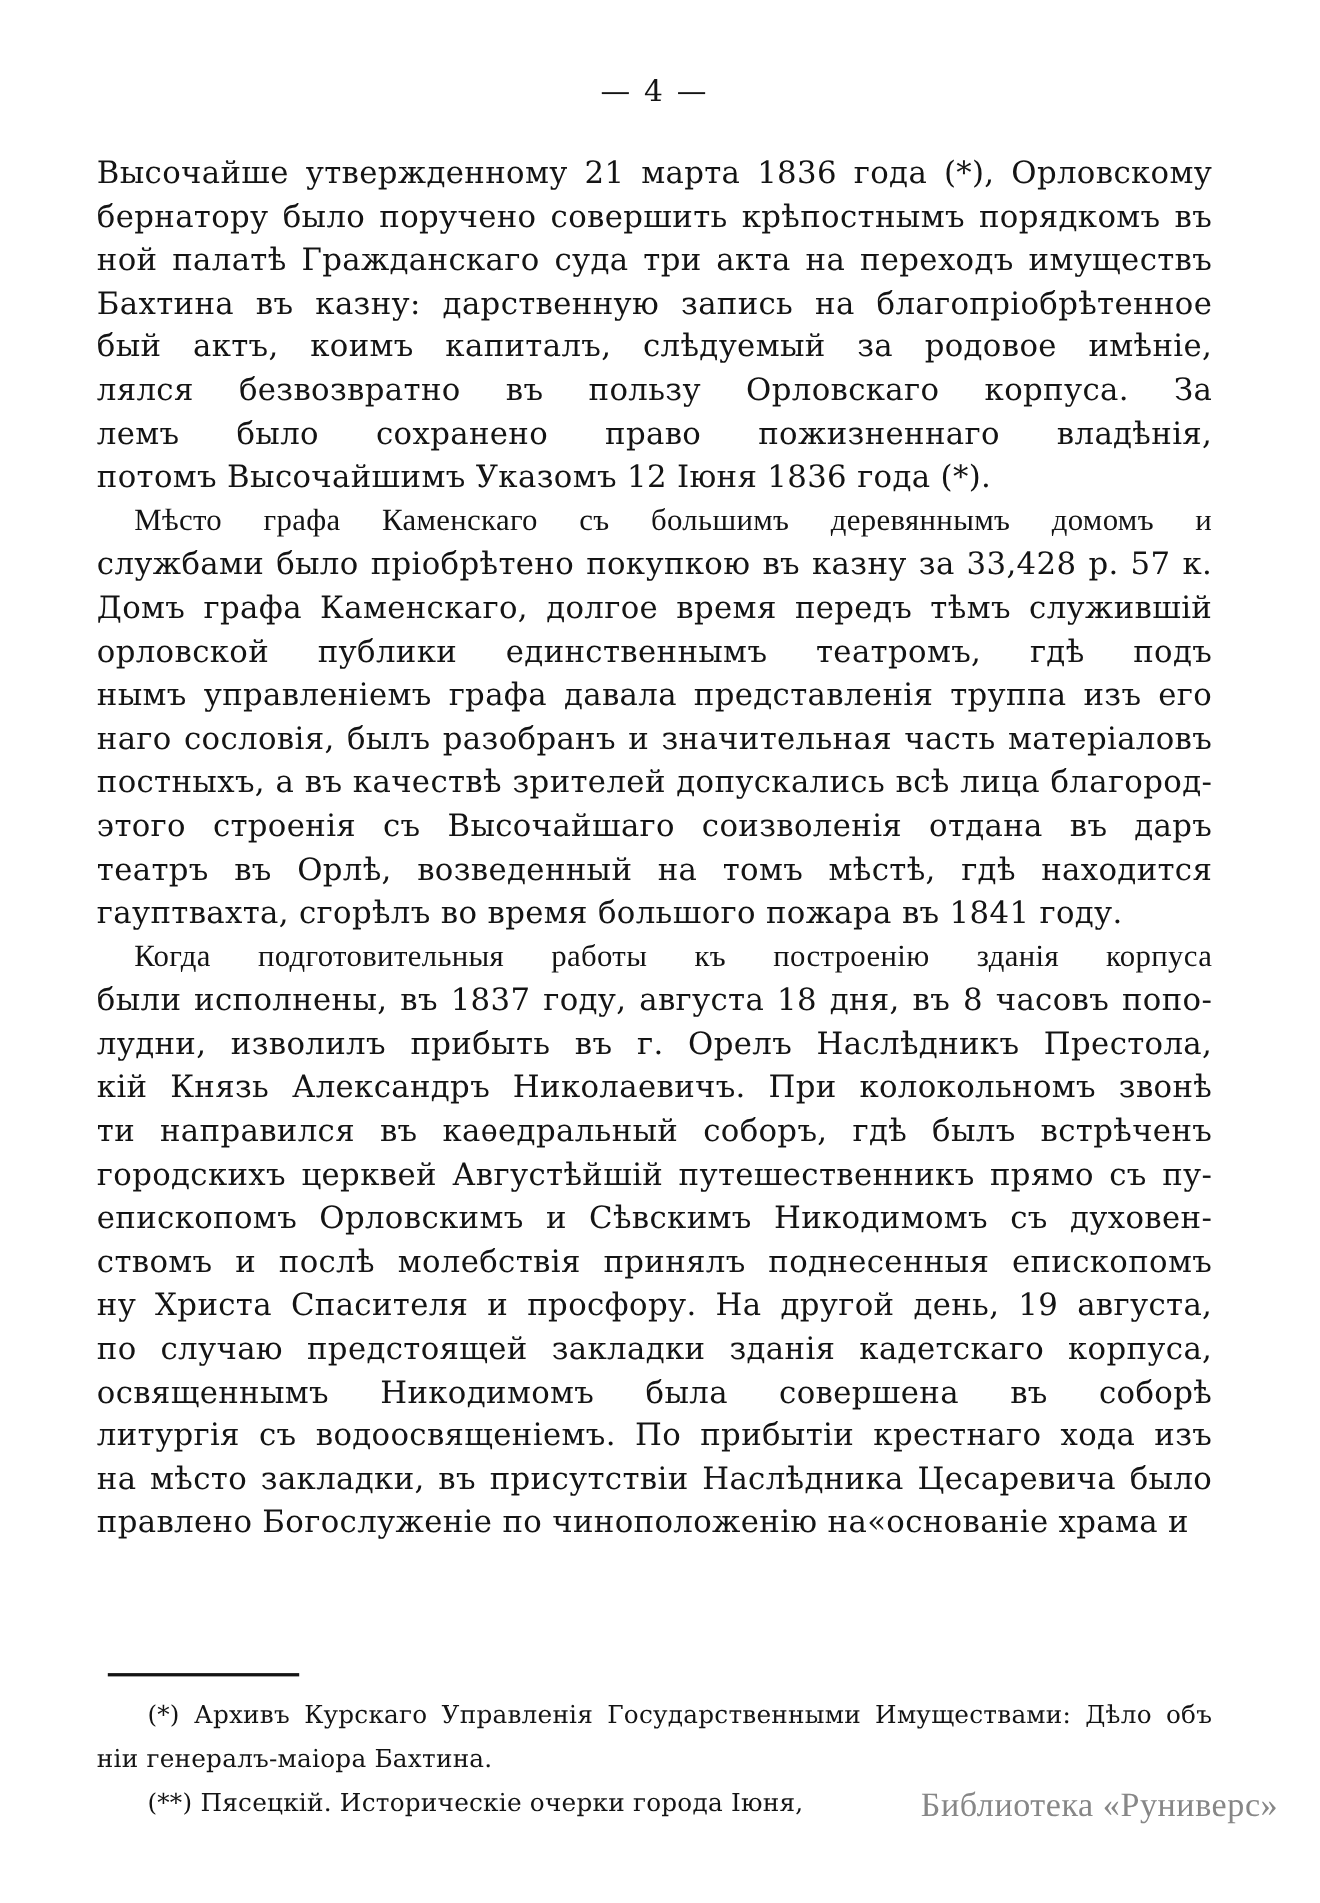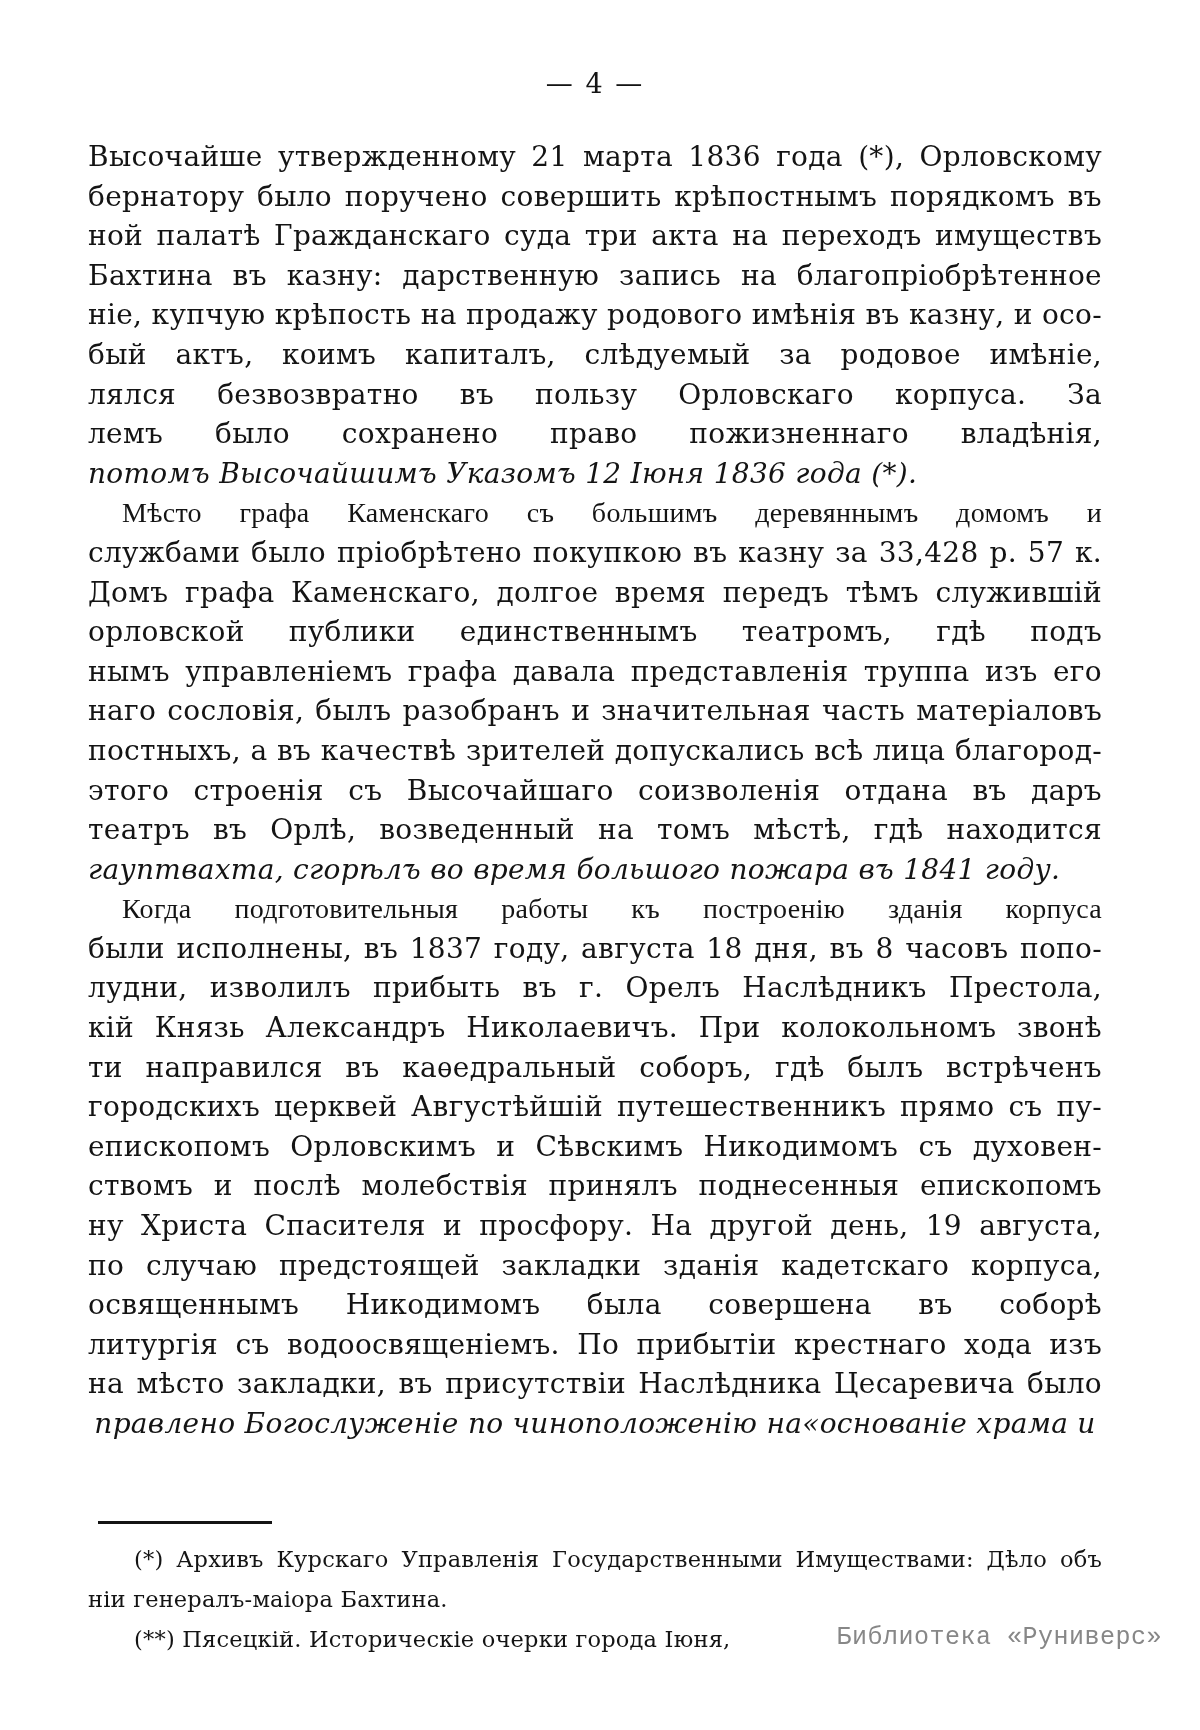--- a/index.html
+++ b/index.html
@@ -34,21 +34,21 @@
   .body-line{
     height:39.6px;
     font-size:28px;
     line-height:39.6px;
     text-align:justify;
     text-align-last:justify;
     overflow:hidden;
     letter-spacing:0.3px;
   }
   .body-line.indent{ text-indent:34px;font-family:Liberation Serif, serif; }
-  .body-line.para-end{ text-align:center; text-align-last:left;font-style:italic; }
+  .body-line.para-end{ text-align:left; text-align-last:left; }
 
   .footnote-separator{
     position:absolute;
     left:98px; top:1521px;
     width:174px; height:3px;
     background:var(--ink);
   }
   .footnotes{
     position:absolute;
     left:88px; top:1539px;
@@ -62,39 +62,38 @@
     text-align-last:justify;
     overflow:hidden;
     letter-spacing:0.2px;
   }
   .fn-line.indent{ text-indent:46px; }
   .fn-line.para-end{ text-align:left; text-align-last:left; }
 
   .watermark{
     position:absolute;
     right:38px; top:1623px;
-    font-family:Liberation Mono, monospace;
-    font-size:25px;
+    font-family:Liberation Serif, serif;
+    font-size:31px;
     color:var(--wm);
     letter-spacing:0.5px;
   }
 </style>
 </head>
 <body>
 
 <div class="page">
 
   <div class="page-number">— 4 —</div>
 
   <div class="body-text">
       <div class="body-line">Высочайше утвержденному 21 марта 1836 года (*), Орловскому гу-</div>
       <div class="body-line">бернатору было поручено совершить крѣпостнымъ порядкомъ въ мѣст-</div>
       <div class="body-line">ной палатѣ Гражданскаго суда три акта на переходъ имуществъ</div>
       <div class="body-line">Бахтина въ казну: дарственную запись на благопріобрѣтенное имѣ-</div>
-      <div class="body-line">ніе, купчую крѣпость на продажу родового имѣнія въ казну, и осо-</div>
       <div class="body-line">бый актъ, коимъ капиталъ, слѣдуемый за родовое имѣніе, предостав-</div>
       <div class="body-line">лялся безвозвратно въ пользу Орловскаго корпуса. За жертвовате-</div>
       <div class="body-line">лемъ было сохранено право пожизненнаго владѣнія, подтвержденное</div>
       <div class="body-line para-end">потомъ Высочайшимъ Указомъ 12 Іюня 1836 года (*).</div>
       <div class="body-line indent">Мѣсто графа Каменскаго съ большимъ деревяннымъ домомъ и</div>
       <div class="body-line">службами было пріобрѣтено покупкою въ казну за 33,428 р. 57 к.</div>
       <div class="body-line">Домъ графа Каменскаго, долгое время передъ тѣмъ служившій для</div>
       <div class="body-line">орловской публики единственнымъ театромъ, гдѣ подъ непосредствен-</div>
       <div class="body-line">нымъ управленіемъ графа давала представленія труппа изъ его крѣ-</div>
       <div class="body-line">наго сословія, былъ разобранъ и значительная часть матеріаловъ</div>

